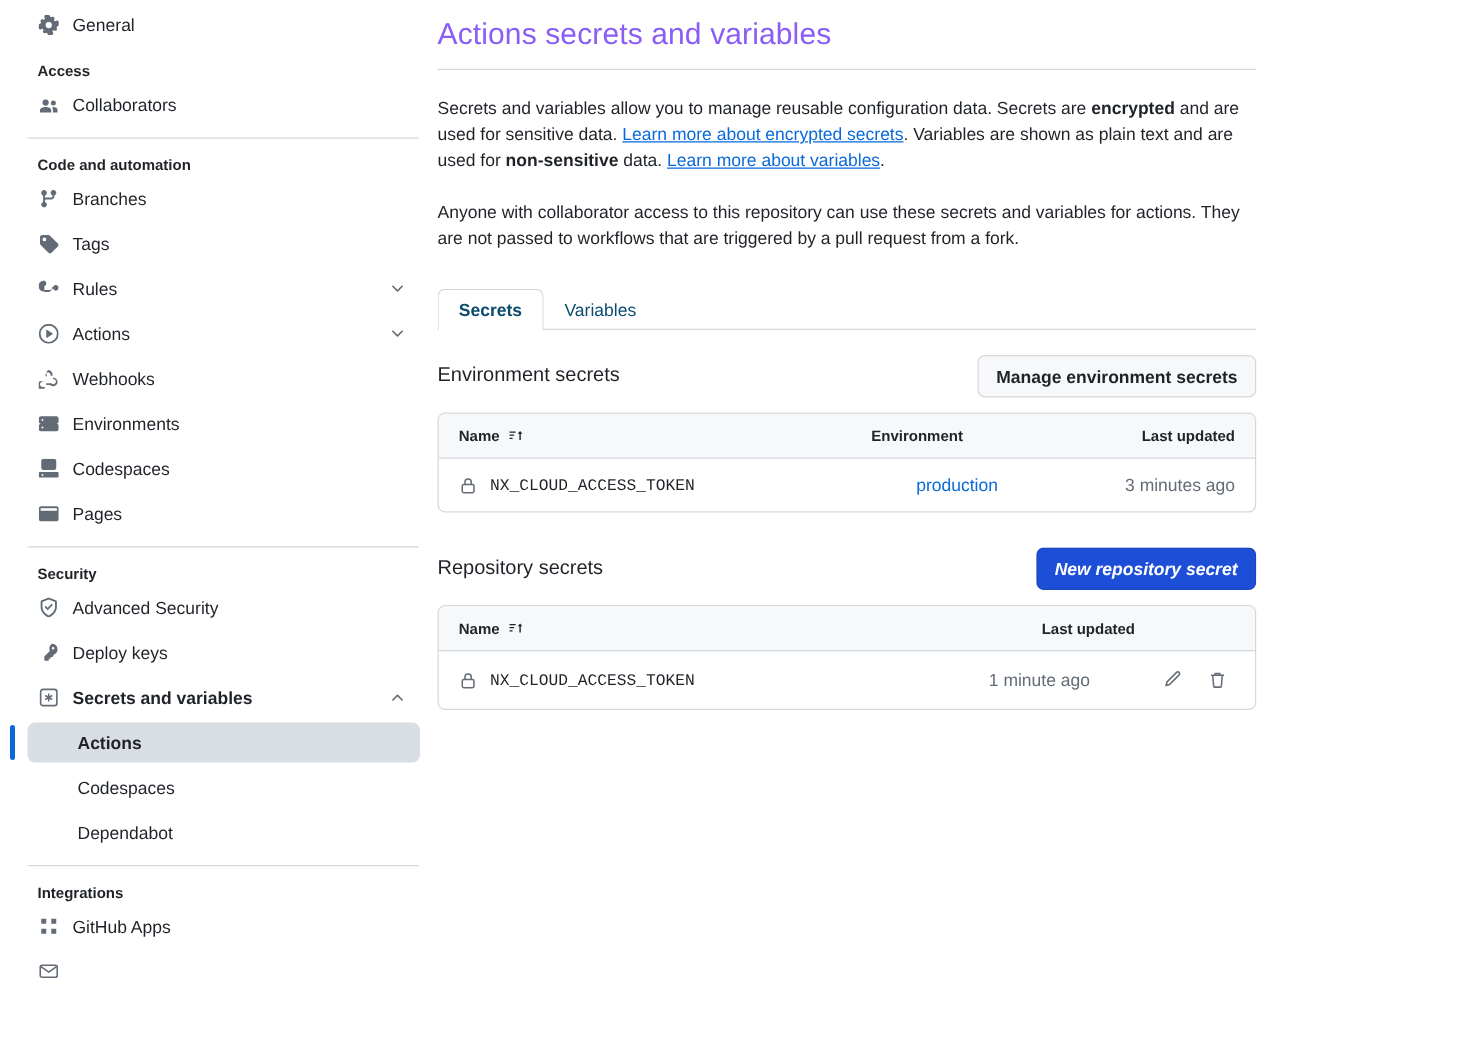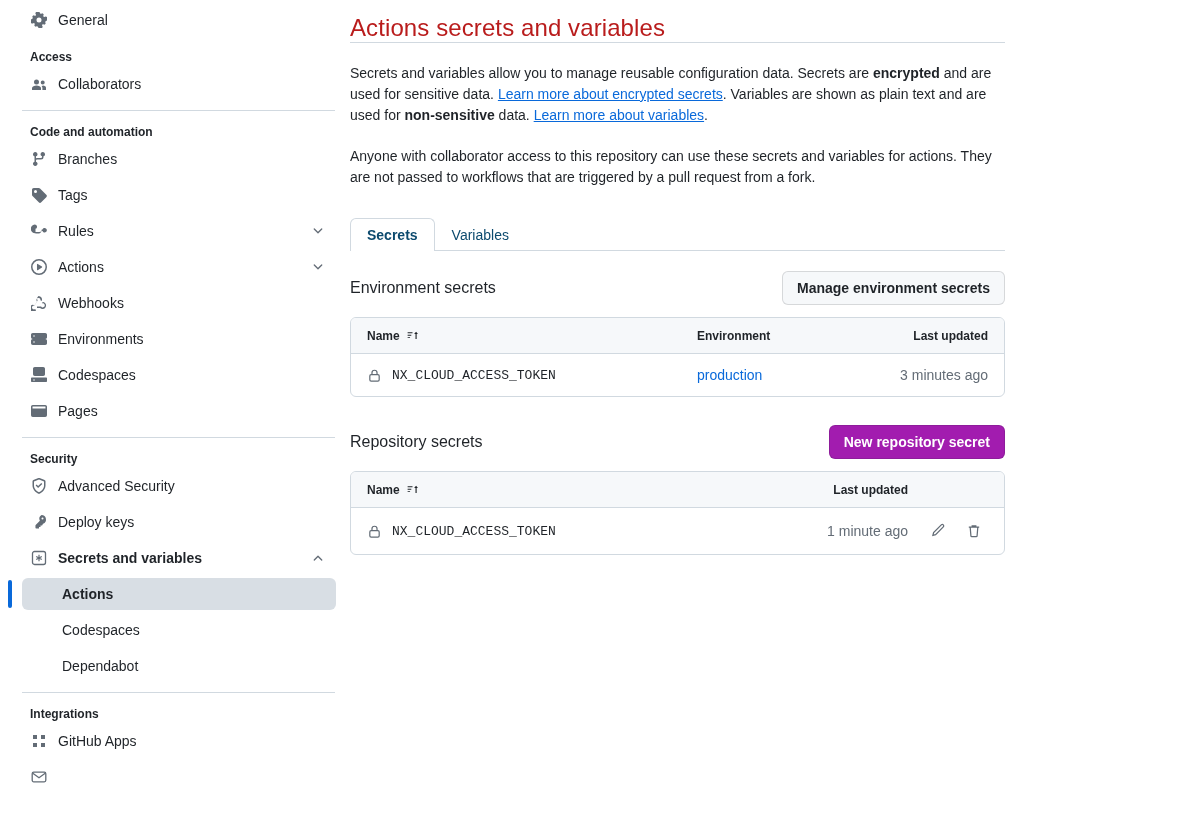--- a/index.html
+++ b/index.html
@@ -74,23 +74,23 @@
   .main {
     flex: 1 1 auto;
     padding: 0 46px 0 14px;
     min-width: 0;
   }
   .page-title {
     font-size: 24px;
     font-weight: 400;
     letter-spacing: .1px;
     margin: 14px 0 0;
-    padding-bottom: 0;
+    padding-bottom: 13px;
     border-bottom: 1px solid #d1d9e0;
-    color: #b91c1c;
+    color: #8b5cf6;
   }
   .para {
     font-size: 14px;
     line-height: 21px;
     margin: 20px 0 0;
     color: #1f2328;
     max-width: 790px;
   }
   .para a { color: #0969da; text-decoration: underline; }
   .para b { font-weight: 700; }
@@ -135,23 +135,24 @@
     padding: 6px 14px;
     cursor: pointer;
     line-height: 20px;
     border: 1px solid rgba(31,35,40,.15);
   }
   .btn-default {
     background: #f6f8fa;
     color: #1f2328;
   }
   .btn-primary {
-    background: #a21caf;
+    background: #1d4ed8;
     color: #ffffff;
     border-color: rgba(31,35,40,.15);
+    font-style: italic;
   }
 
   
   .box {
     border: 1px solid #d1d9e0;
     border-radius: 6px;
     margin-top: 12px;
     overflow: hidden;
     background: #ffffff;
   }
@@ -166,20 +167,21 @@
     font-weight: 700;
     color: #1f2328;
   }
   .th-name { display: flex; align-items: center; gap: 6px; cursor: pointer; }
   .row {
     display: flex;
     align-items: center;
     height: 42px;
     padding: 0 16px;
     font-size: 14px;
+    gap: 36px;
   }
   .row .lock { margin-right: 10px; color: #636c76; display: inline-flex; }
   .mono {
     font-family: "Liberation Mono", monospace;
     font-size: 13px;
     color: #1f2328;
   }
   .env-link { color: #0969da; font-size: 14px; text-decoration: none; }
   .muted { color: #636c76; font-size: 14px; }
 

